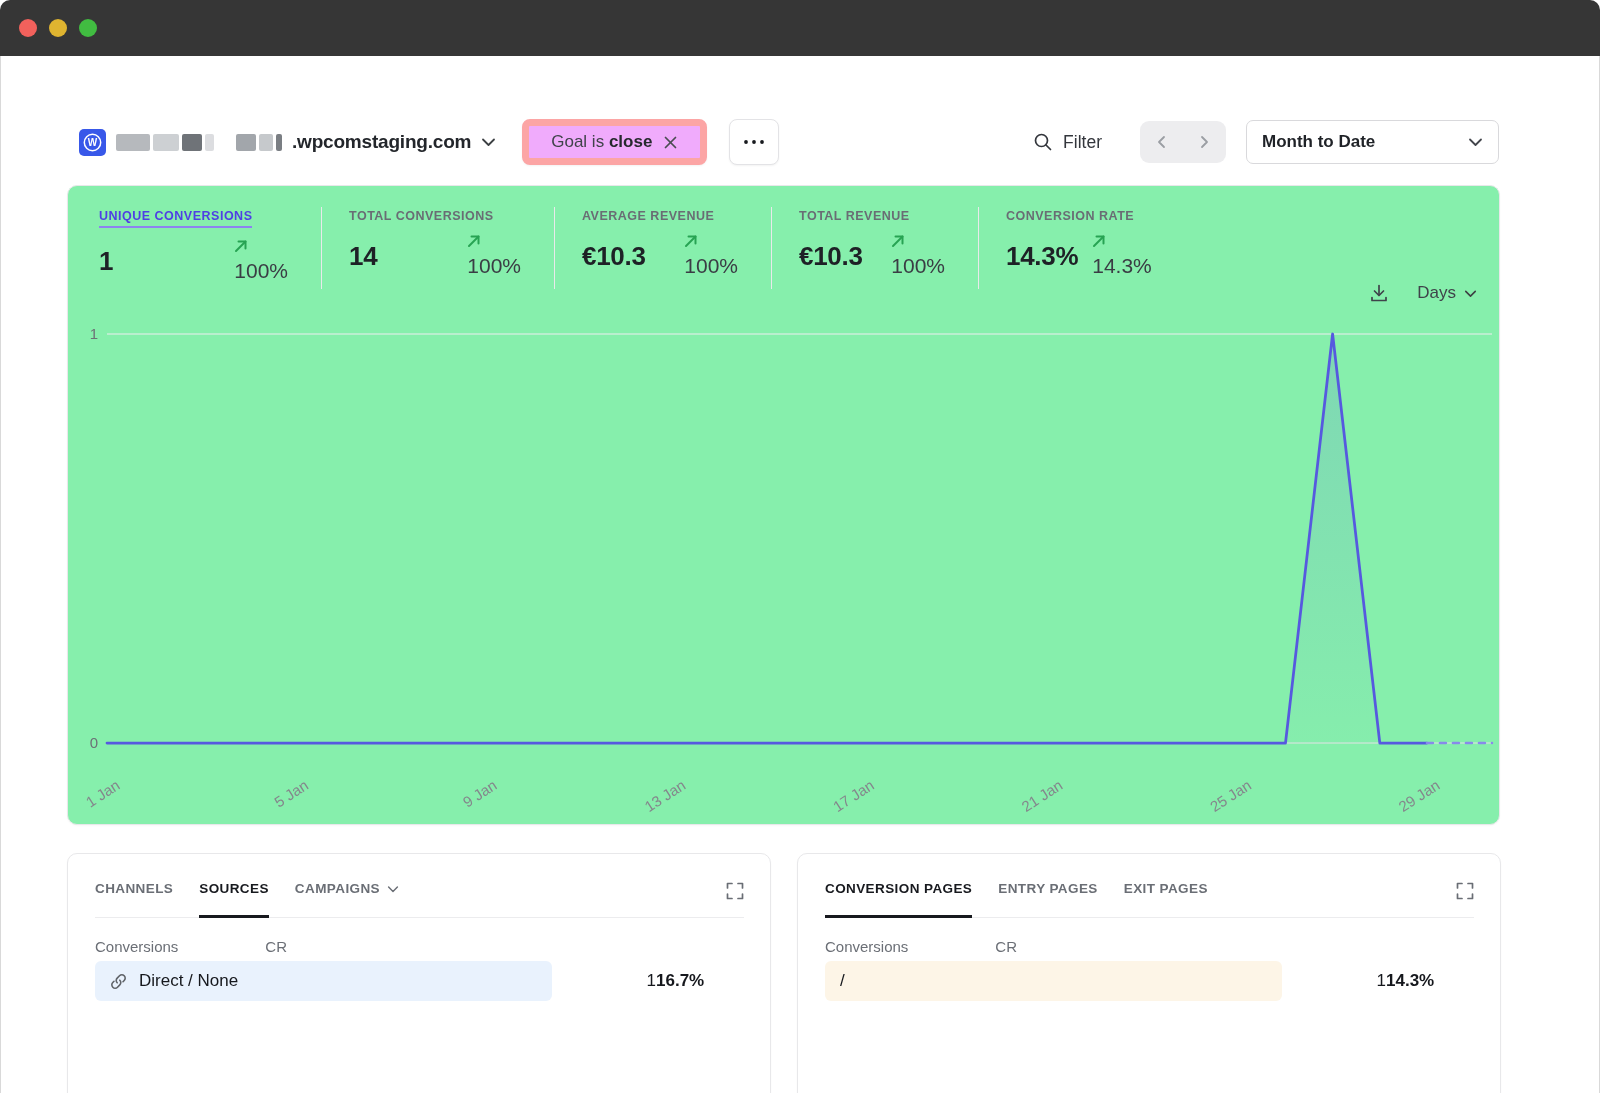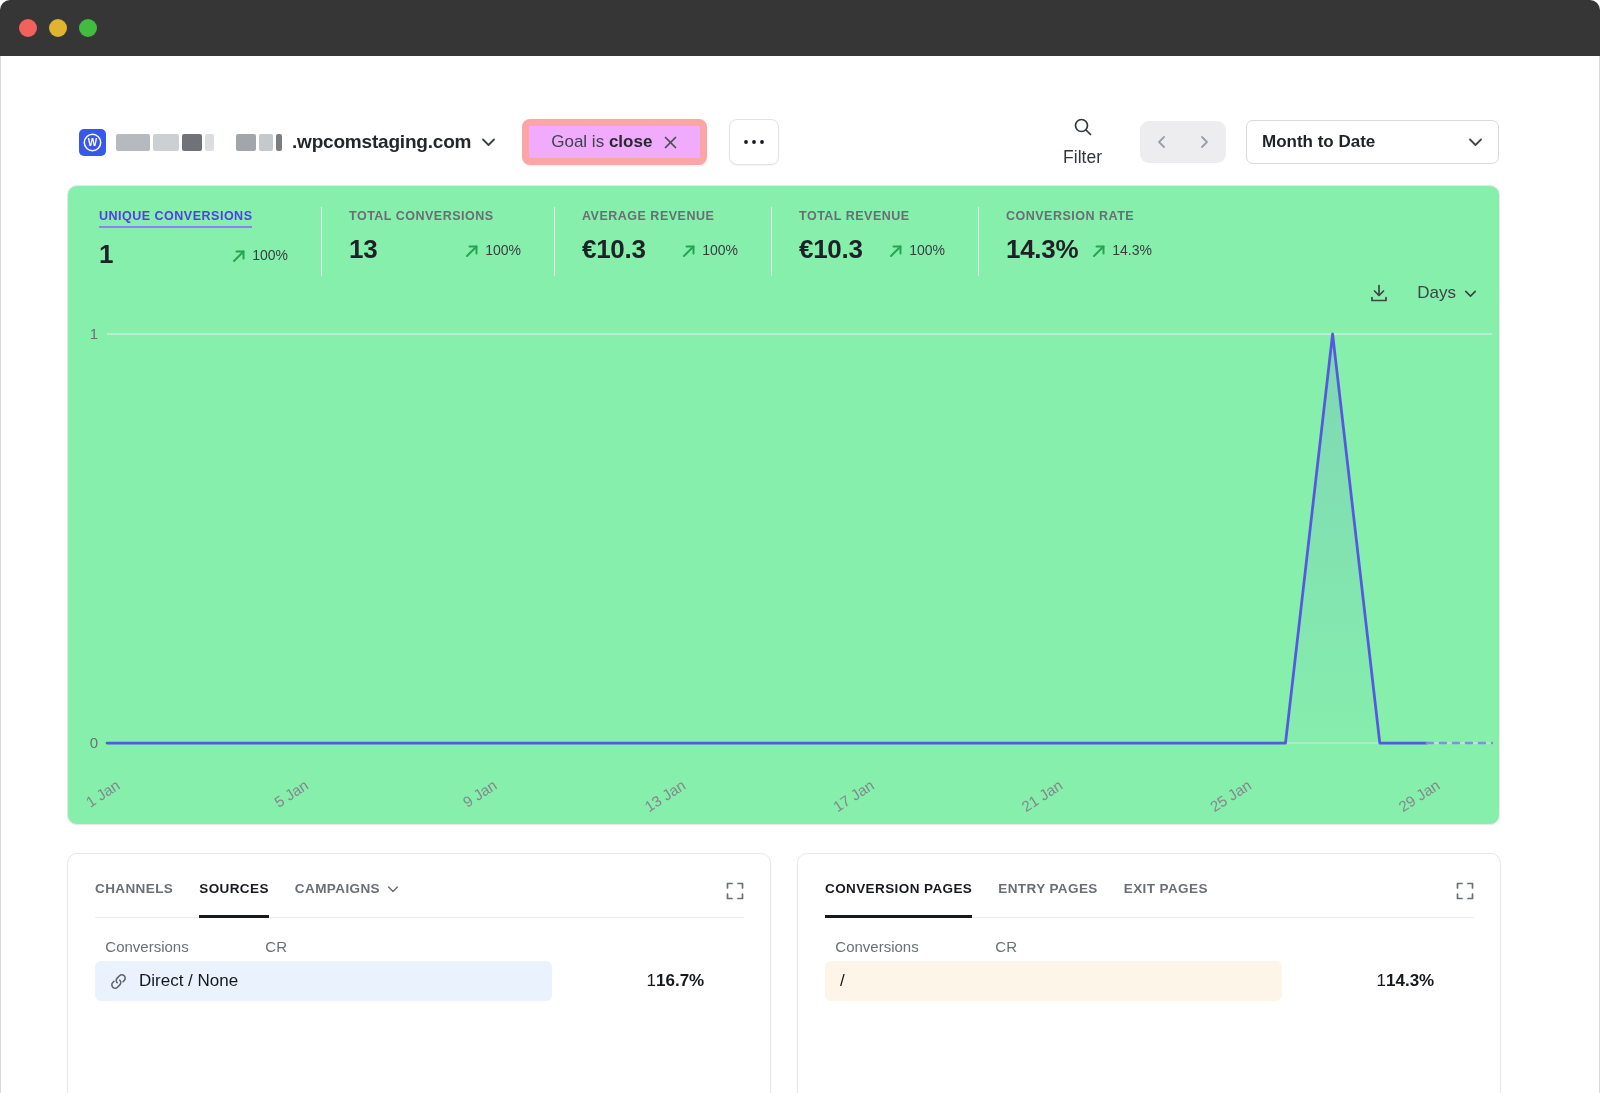--- a/index.html
+++ b/index.html
@@ -23,56 +23,56 @@
   .redacted i { display:inline-block; height:17px; border-radius:2px; }
   .domain { font-size:19px; font-weight:700; color:#23262b; letter-spacing:-0.2px; }
   .chev { stroke:#3c4043; stroke-width:1.8; fill:none; stroke-linecap:round; stroke-linejoin:round; }
 
   .goal-chip { margin-left:26px; height:46px; background:#f0abfc; border:7px solid #fca5a5; border-radius:8px;
                box-shadow:0 1px 2px rgba(0,0,0,.05); display:flex; align-items:center; padding:0 22px; gap:11px;
                font-size:17px; color:#3f434a; }
   .goal-chip b { color:#26292e; }
   .more-btn { margin-left:22px; width:50px; height:46px; background:#fff; border:1px solid #e3e3e6; border-radius:8px;
               box-shadow:0 1px 2px rgba(0,0,0,.05); display:flex; align-items:center; justify-content:center; cursor:pointer; }
-  .filter-search { margin-left:auto; display:flex; align-items:center; gap:10px; font-size:17.5px; color:#33363c; cursor:pointer;flex-direction:column; }
+  .filter-search { margin-left:auto; display:flex; align-items:center; gap:10px; font-size:17.5px; color:#33363c; cursor:pointer; }
   .pager { margin-left:38px; width:86px; height:42px; background:#ededef; border-radius:9px; display:flex; }
   .pager button { flex:1; background:none; border:none; display:flex; align-items:center; justify-content:center; cursor:pointer; }
   .date-select { margin-left:20px; width:253px; height:44px; background:#fff; border:1px solid #d9d9dc; border-radius:7px;
                  display:flex; align-items:center; justify-content:space-between; padding:0 15px; cursor:pointer;
                  font-size:17px; font-weight:600; color:#1f2227; }
 
   
   .chart-card { position:absolute; top:129px; left:66px; width:1433px; height:640px;
                 background:#86efac; border:1px solid #e8e8ea; border-radius:10px; box-shadow:0 1px 2px rgba(0,0,0,.03); }
   .metrics { display:flex; padding-top:21px; }
   .metric { border-right:1px solid #e9e9eb; padding:2px 33px 6px 27px; display:flex; flex-direction:column; cursor:pointer; }
   .metric:first-child { padding-left:31px; }
   .metric:last-child { border-right:none; }
   .m1{width:254px;} .m2{width:233px;} .m3{width:217px;} .m4{width:207px;} .m5{width:auto;}
   .metric-label { font-size:12.5px; font-weight:700; letter-spacing:.04em; color:#696d74; white-space:nowrap; }
   .metric.active .metric-label { color:#4f3fe4; display:inline-block; align-self:flex-start; padding-bottom:3px; border-bottom:2px solid #8d83f0; }
   .metric-row { margin-top:11px; display:flex; align-items:center; justify-content:space-between; }
   .metric.gap-row .metric-row { justify-content:flex-start; gap:14px; }
   .metric-value { font-size:26px; font-weight:700; color:#1e2126; letter-spacing:-0.3px; }
-  .metric-change { display:flex; align-items:flex-end; gap:6px; font-size:14px; color:#3a3d44; }
+  .metric-change { display:flex; align-items:flex-start; gap:6px; font-size:21px; color:#3a3d44;flex-direction:column; }
   .chart-controls { position:absolute; top:97px; right:22px; display:flex; align-items:center; gap:28px; }
   .interval { display:flex; align-items:center; gap:8px; font-size:17px; color:#3f434a; cursor:pointer; }
   #chart-svg { position:absolute; left:0; top:0; }
 
   
   .card { position:absolute; top:797px; width:704px; height:300px; background:#fff;
           border:1px solid #e8e8ea; border-radius:10px; box-shadow:0 1px 2px rgba(0,0,0,.03); padding:27px 26px 0 27px; }
   .card.left { left:66px; } .card.right { left:796px; }
   .tabs { display:flex; align-items:center; gap:26px; border-bottom:1px solid #ececee; }
   .tab { font-size:13.5px; font-weight:700; letter-spacing:.03em; color:#6a6e75; padding-bottom:19px;
          border-bottom:3px solid transparent; margin-bottom:-1px; cursor:pointer; display:flex; align-items:center; gap:7px; white-space:nowrap; }
   .tab.active { color:#17191e; border-bottom-color:#17191e; }
   .expand-btn { margin-left:auto; margin-bottom:16px; background:none; border:none; cursor:pointer; display:flex; }
   .thead { margin-top:20px; display:flex; font-size:15px; color:#6b6f76; }
-  .col-name { flex:1; } .col-conv { width:104px; text-align:center; } .col-cr { width:88px; text-align:right; }
+  .col-name { flex:1; } .col-conv { width:104px; text-align:left; } .col-cr { width:88px; text-align:right; }
   .trow { margin-top:6px; display:flex; align-items:center; }
   .row-bar { flex:1; height:40px; border-radius:6px; display:flex; align-items:center; padding-left:15px; gap:12px;
              font-size:17px; color:#16181d; cursor:pointer; }
   .row-bar.blue { background:#e9f2fd; } .row-bar.yellow { background:#fdf5e7; }
   .cell-conv { width:104px; text-align:right; font-size:17px; color:#16181d; }
   .cell-cr { width:88px; text-align:left; font-size:17px; font-weight:700; color:#16181d; }
 </style>
 </head>
 <body>
 
@@ -166,21 +166,21 @@
                 <polyline points="4.5,2.5 11.5,2.5 11.5,9.5"></polyline>
               </svg>
             <span>100%</span>
           </span>
         </div>
       </div>
 
       <div class="metric m2">
         <span class="metric-label">TOTAL CONVERSIONS</span>
         <div class="metric-row">
-          <span class="metric-value">13</span>
+          <span class="metric-value">14</span>
           <span class="metric-change">
             <svg width="14" height="14" viewBox="0 0 14 14" style="fill:none;stroke:#27a353;stroke-width:2;stroke-linecap:round;stroke-linejoin:round;">
                 <line x1="2" y1="12" x2="11.5" y2="2.5"></line>
                 <polyline points="4.5,2.5 11.5,2.5 11.5,9.5"></polyline>
               </svg>
             <span>100%</span>
           </span>
         </div>
       </div>
 

